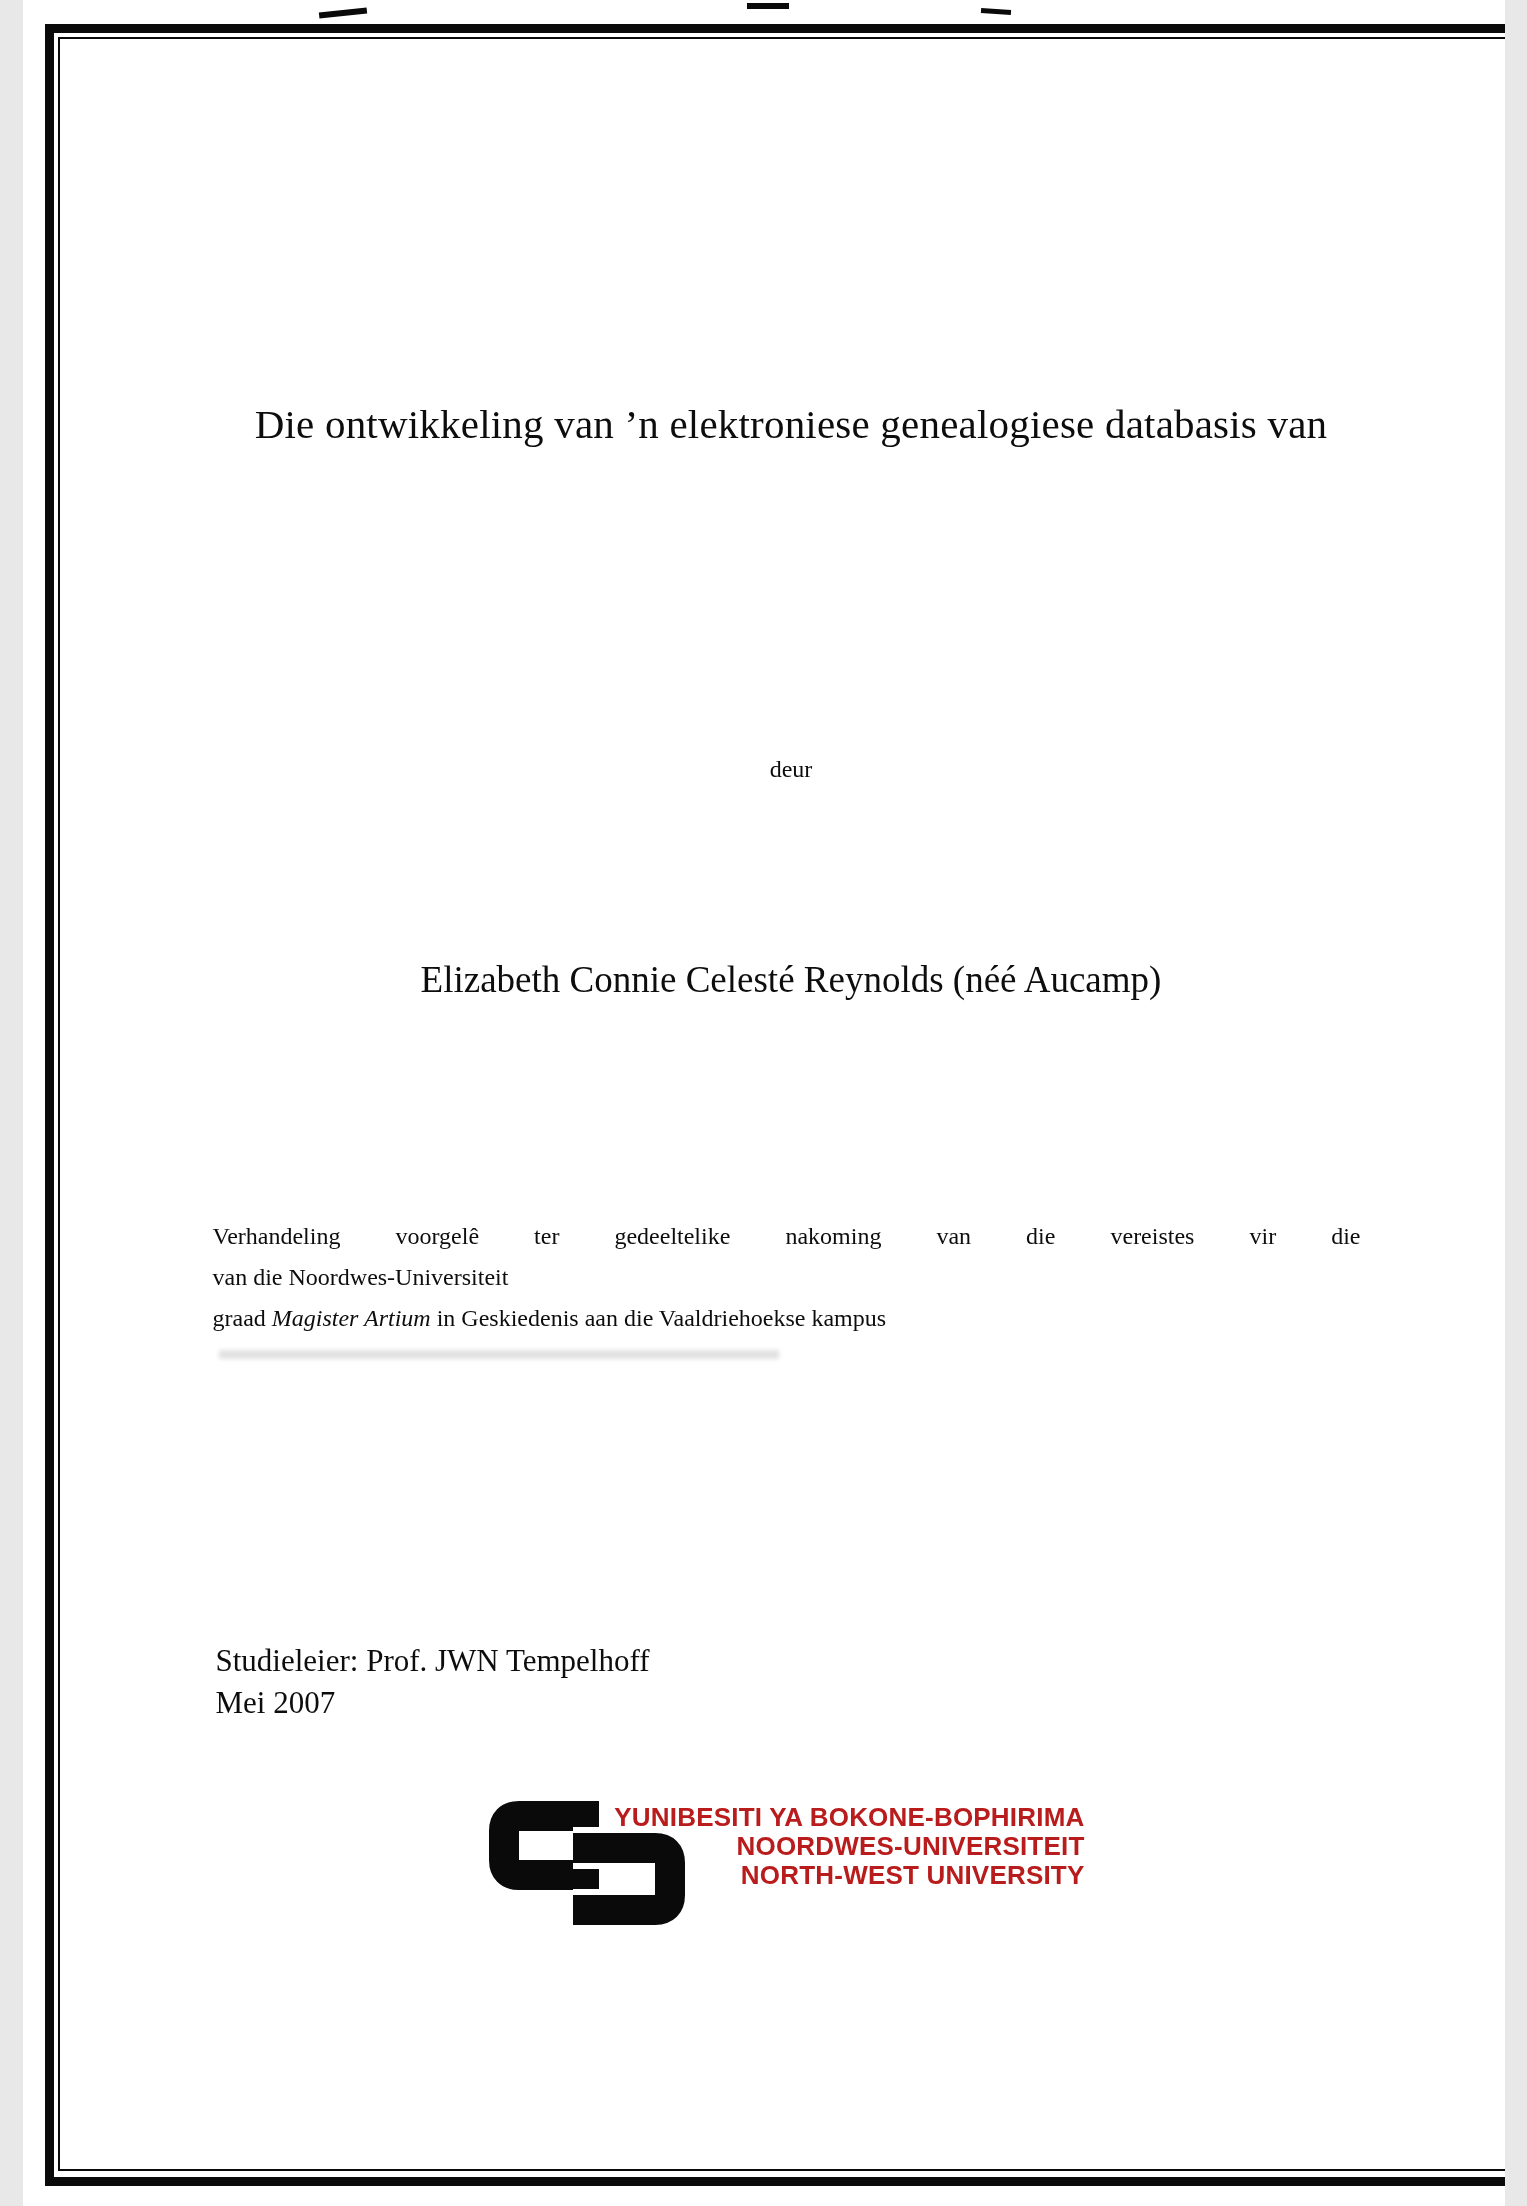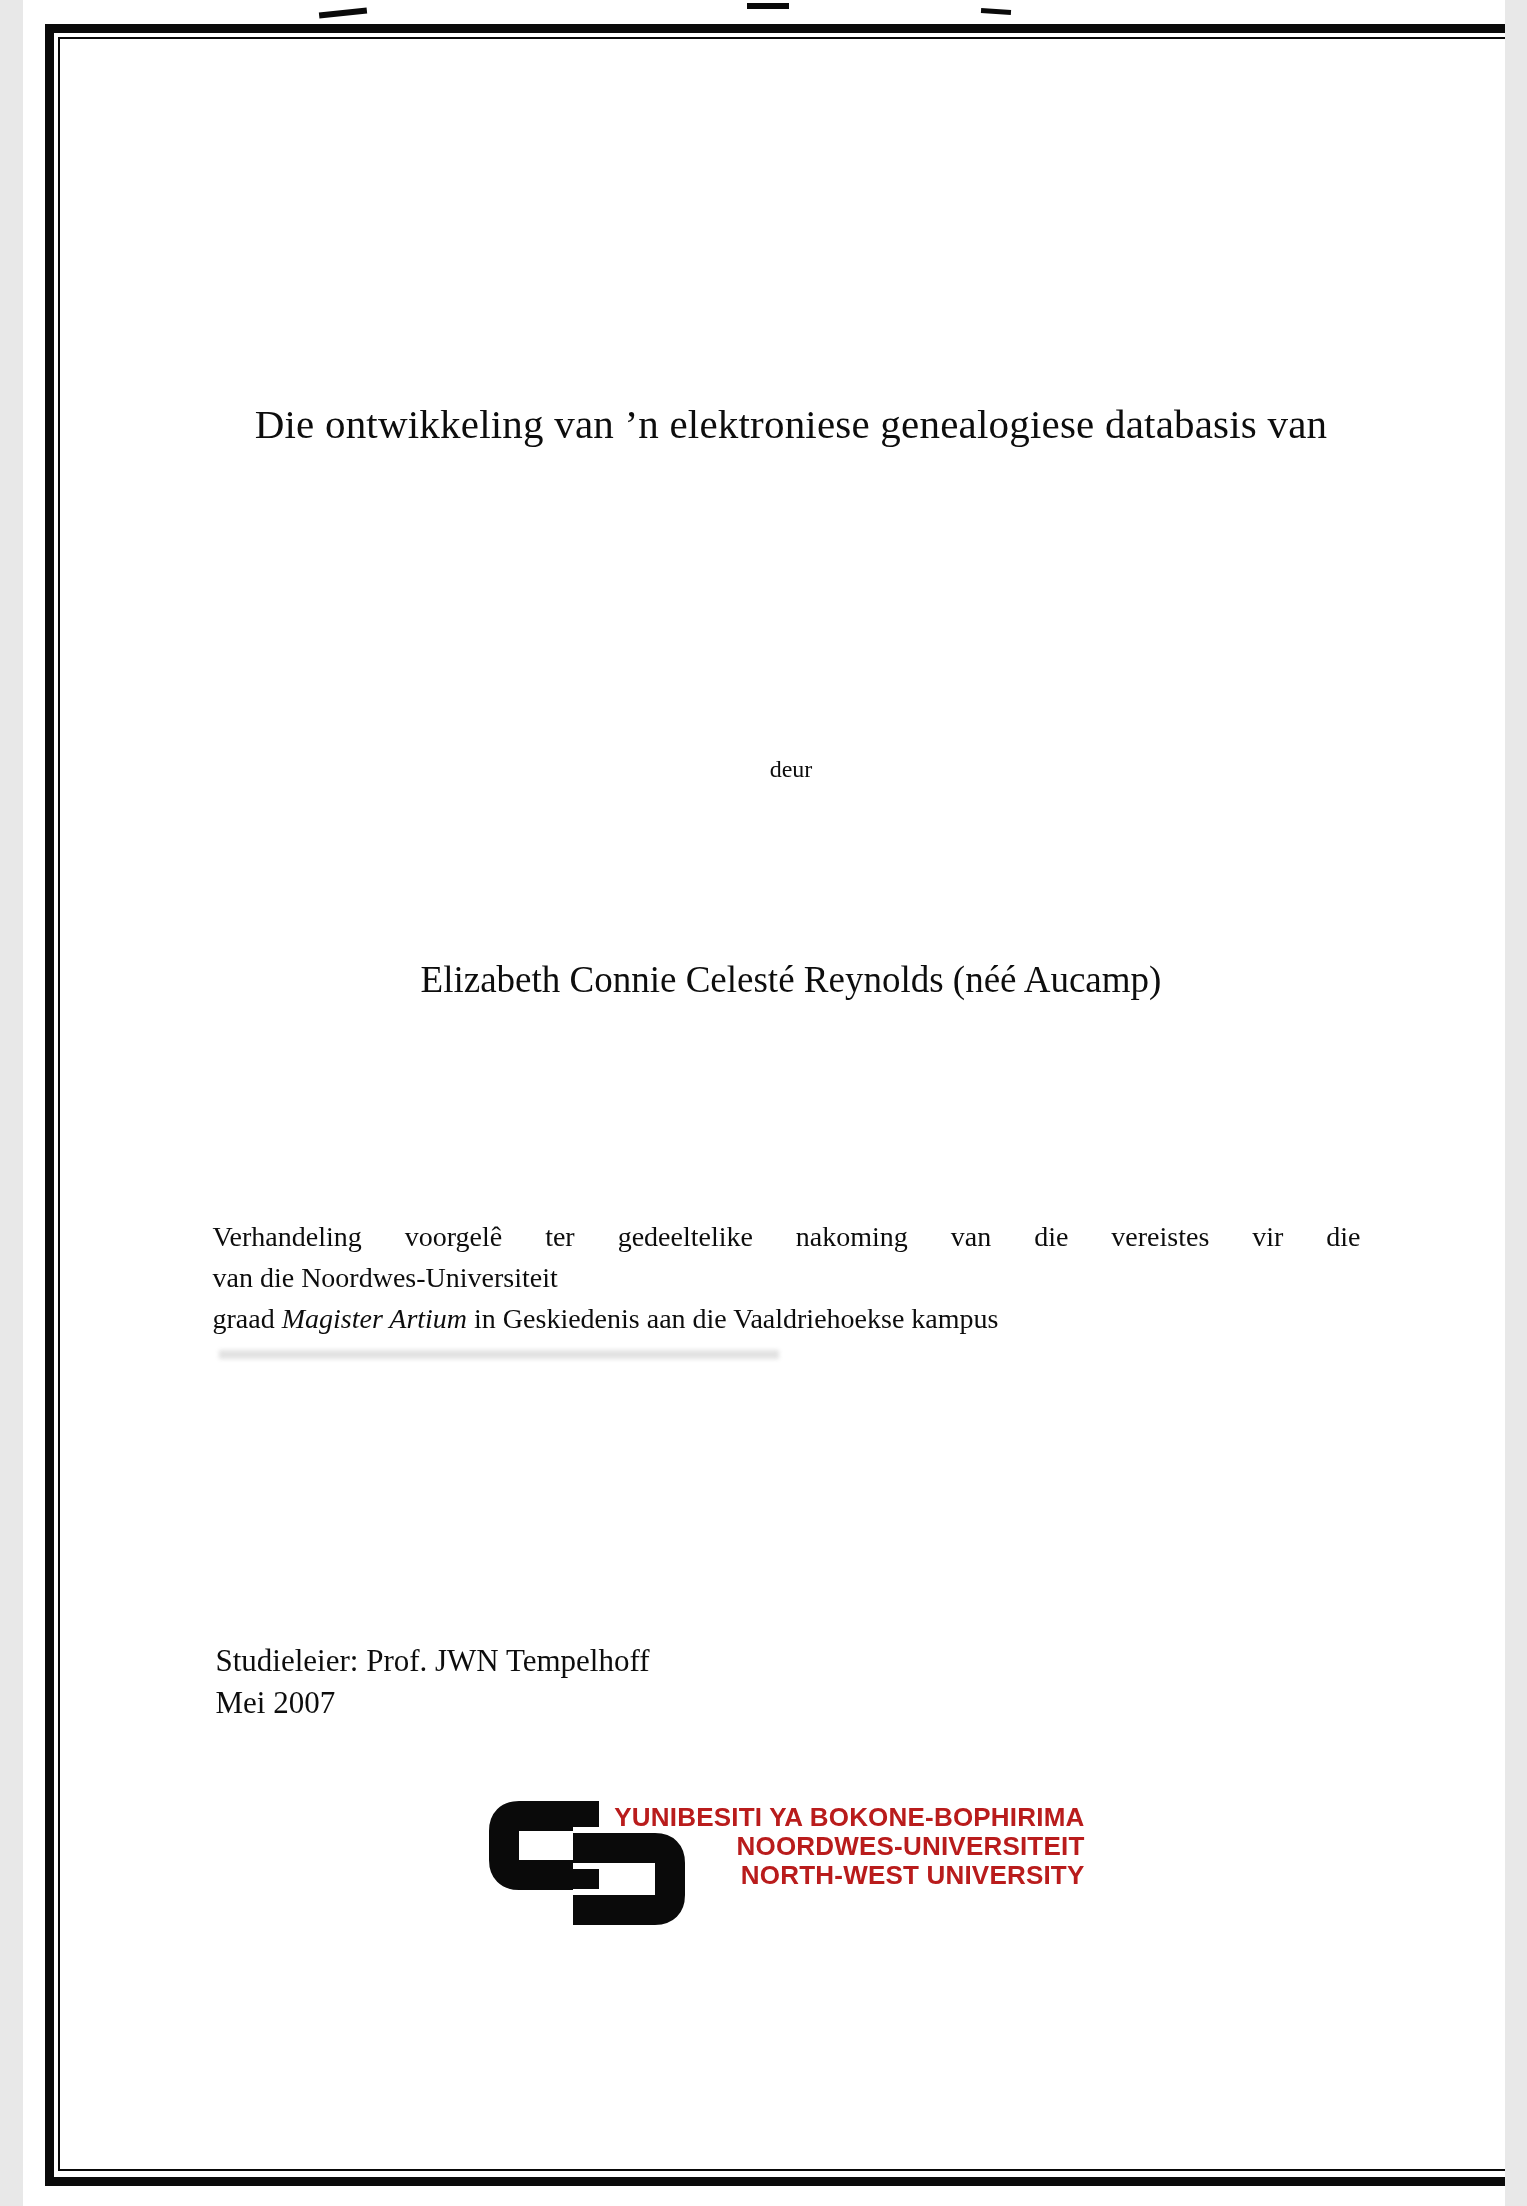--- a/index.html
+++ b/index.html
@@ -66,21 +66,21 @@
     left: 10px; top: 958px;
     width: 1517px;
     text-align: center;
     font-size: 37px;
     font-family: Liberation Serif, serif;
   }
   .declaration {
     position: absolute;
     left: 190px; top: 1216px;
     width: 1148px;
-    font-size: 28px;
+    font-size: 24px;
     line-height: 41px;
   }
   .decl-justified {
     text-align: justify;
     text-align-last: justify;
   }
   .italic { font-style: italic; }
   .supervisor-block {
     position: absolute;
     left: 193px; top: 1640px;

